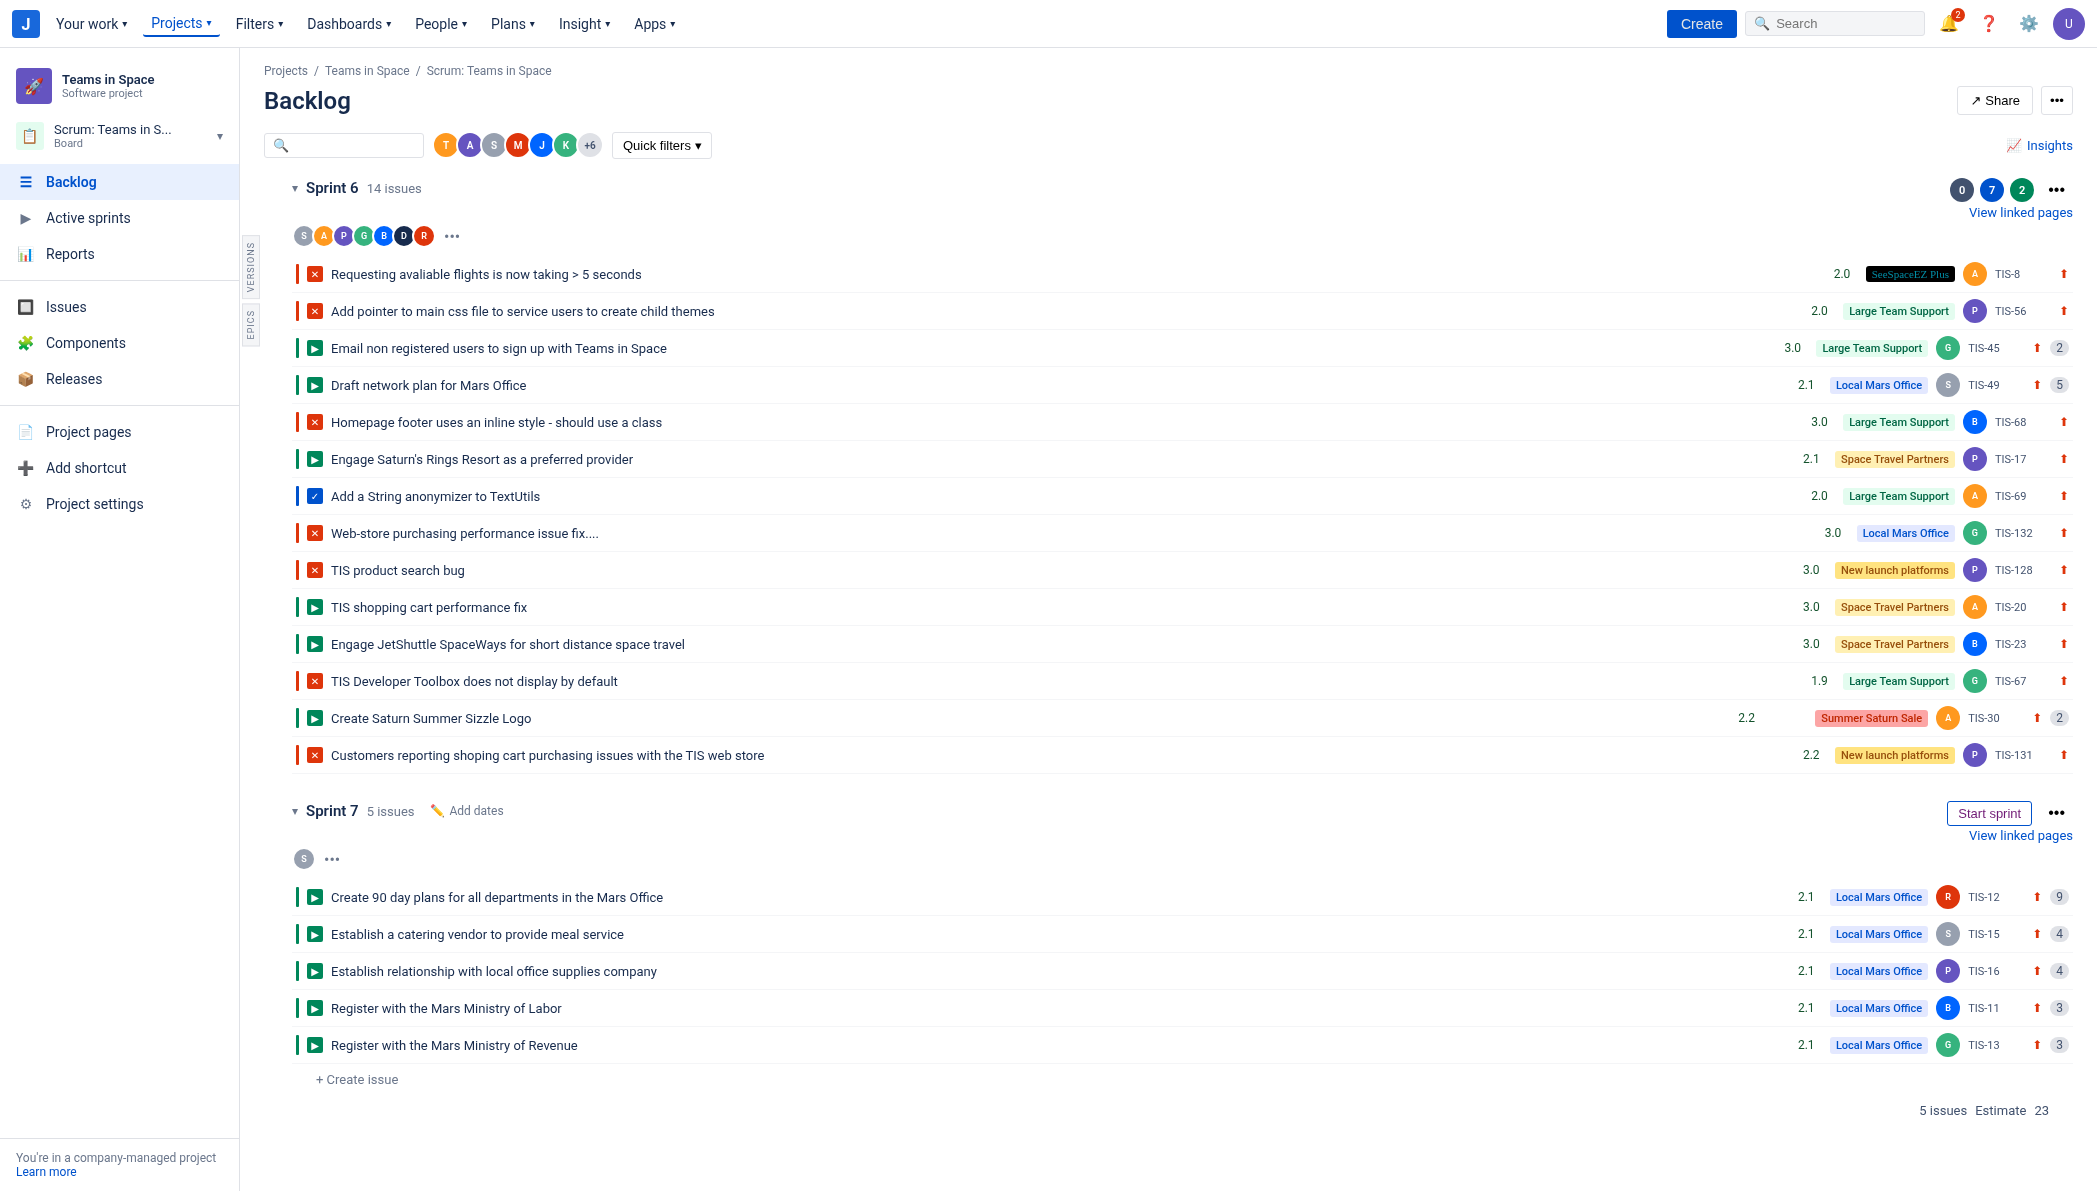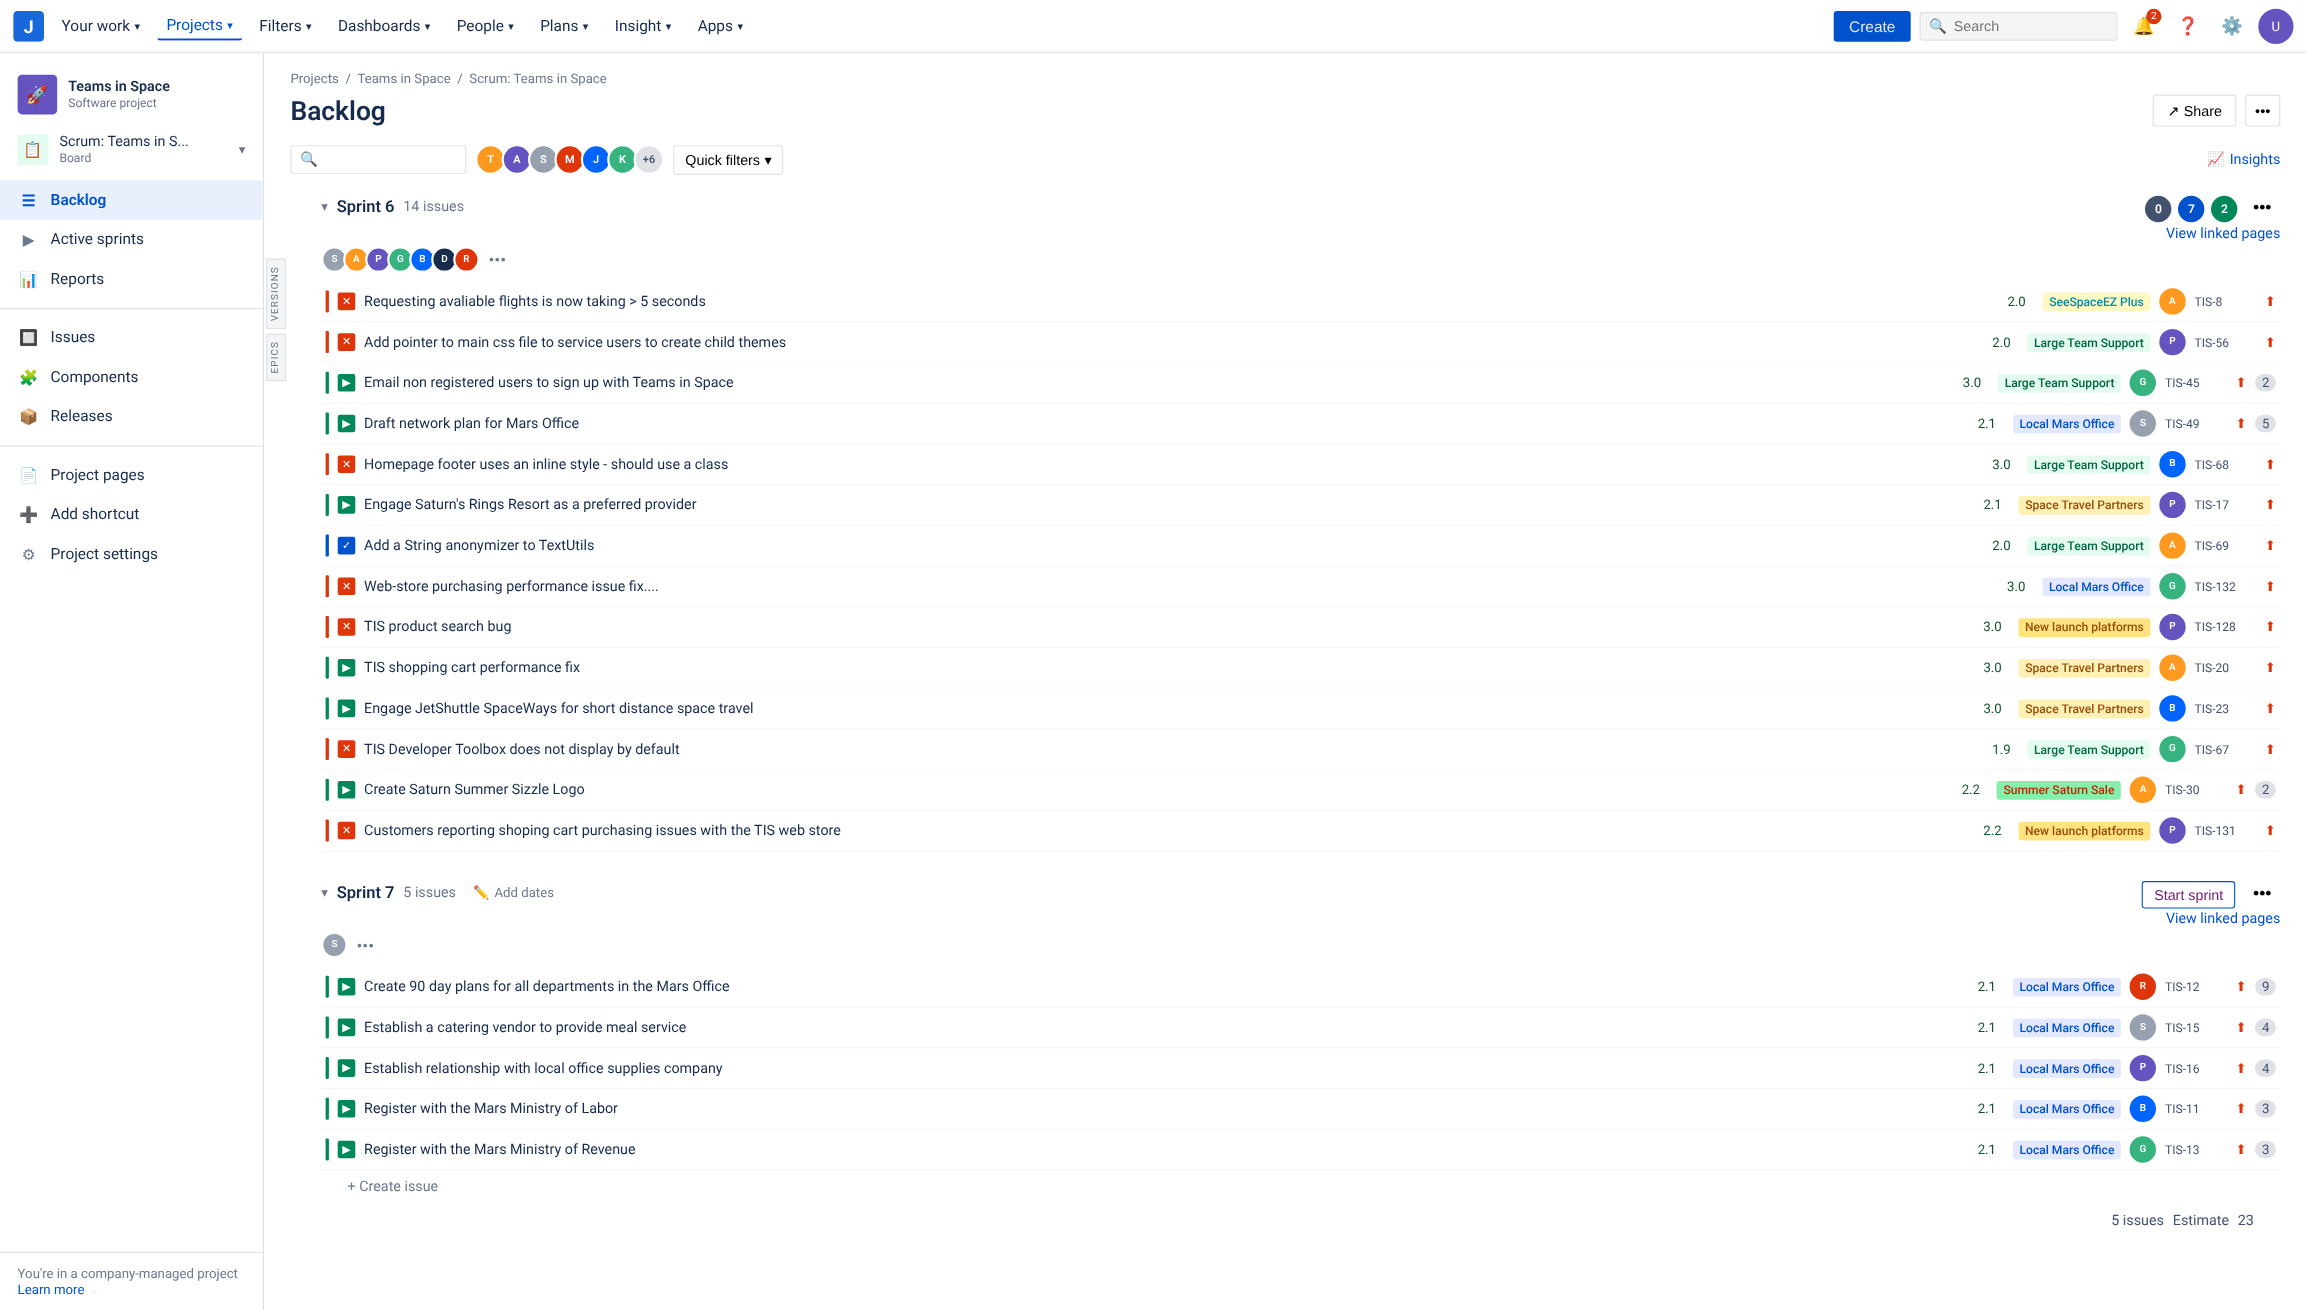--- a/index.html
+++ b/index.html
@@ -92,22 +92,22 @@
     .issue-icon.story { background: #00875a; color: #fff; }
     .issue-icon.task { background: #0052cc; color: #fff; }
     .issue-title { flex: 1; font-size: 13px; color: #172b4d; }
     .issue-right { display: flex; align-items: center; gap: 8px; margin-left: auto; flex-shrink: 0; }
     .issue-points { font-size: 12px; color: #14532d; min-width: 24px; }
     .issue-tag { border-radius: 3px; padding: 2px 6px; font-size: 11px; font-weight: 500; white-space: nowrap; }
     .tag-large-team { background: #e3fcef; color: #006644; }
     .tag-local-mars { background: #e3e8ff; color: #0052cc; }
     .tag-space-travel { background: #fff0b3; color: #974f0c; }
     .tag-new-launch { background: #ffe380; color: #974f0c; }
-    .tag-summer { background: #86efac; color: #bf2600; }
-    .tag-seespace { background: #fef9c3; color: #008da6; }
+    .tag-summer { background: #fca5a5; color: #bf2600; margin-left: 45px; }
+    .tag-seespace { background: #000000; color: #008da6; font-family: Liberation Serif, serif; }
     .issue-avatar { width: 24px; height: 24px; border-radius: 50%; display: flex; align-items: center; justify-content: center; font-size: 9px; font-weight: 600; }
     .issue-id { font-size: 11px; color: #42526e; min-width: 56px; }
     .issue-priority { font-size: 14px; }
     .issue-comments { font-size: 12px; color: #42526e; }
 
     
     .start-sprint-btn { border: 1px solid #0052cc; color: #701a75; border-radius: 3px; padding: 4px 10px; background: #fff; cursor: pointer; font-size: 13px; }
 
     
     .create-issue-row { padding: 8px 24px; display: flex; align-items: center; gap: 6px; color: #6b778c; font-size: 13px; cursor: pointer; }

